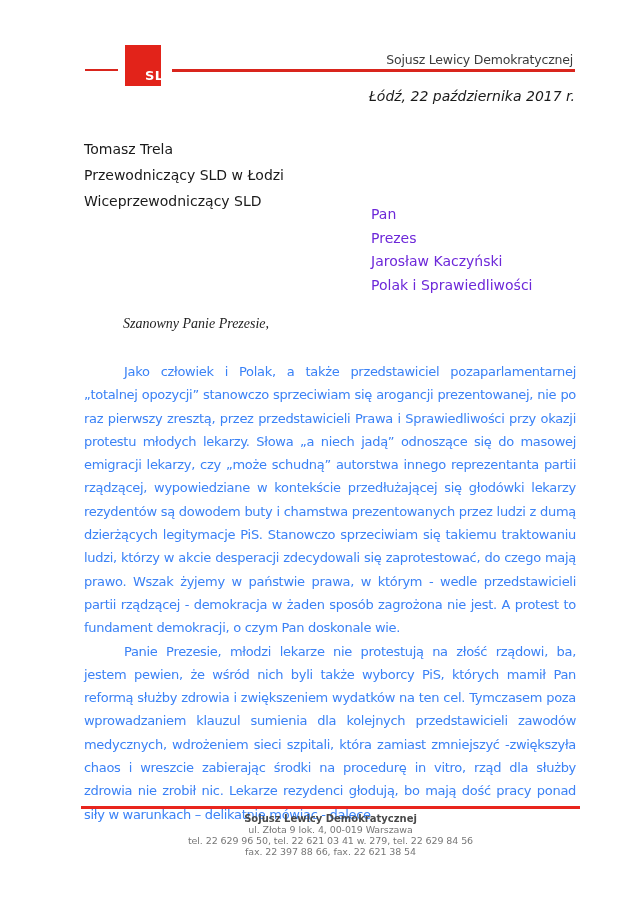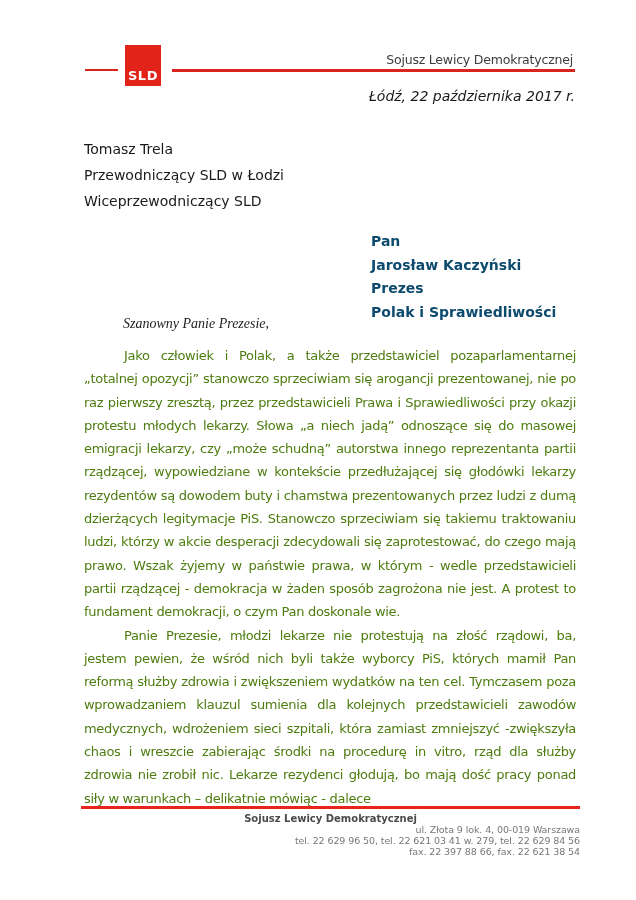--- a/index.html
+++ b/index.html
@@ -18,21 +18,21 @@
     background:#d9251d;
   }
   .lh-logo{
     position:absolute;left:125px;top:45px;width:36px;height:41px;
     background:#e2231a;
     display:flex;align-items:flex-end;justify-content:flex-start;
     padding:0;box-sizing:border-box;
   }
   .lh-logo span{
     color:#ffffff;font-weight:bold;font-size:13px;line-height:16px;
-    letter-spacing:0.5px;padding:0 0 2px 3px;
+    letter-spacing:0.5px;padding:0 0 2px 20px;
   }
   .lh-org{
     position:absolute;right:63px;top:52px;width:403px;
     text-align:right;font-size:12.5px;color:#3c3c3c;letter-spacing:-0.2px;
   }
   .lh-rule-right{
     position:absolute;left:172px;top:69px;width:403px;height:2.5px;
     background:#d9251d;
   }
   
@@ -41,43 +41,43 @@
     font-size:14px;color:#1a1a1a;font-style:italic;
   }
   
   .sender{
     position:absolute;left:84px;top:112px;
     font-size:14px;line-height:26px;color:#1a1a1a;margin-top:24px;
   }
   
   .recipient{
     position:absolute;left:371px;top:203px;
-    font-size:14px;line-height:23.5px;font-weight:bold;color:#0c4a6e;margin-top:27px;
+    font-size:14px;line-height:23.5px;font-weight:normal;color:#6d28d9;
   }
   
   .salutation{
     position:absolute;left:123px;top:316px;
     font-style:italic;font-size:14px;color:#222;font-family:Liberation Serif, serif;
   }
   
   .body-text{
-    position:absolute;left:84px;top:344px;width:492px;
+    position:absolute;left:84px;top:360px;width:492px;
     text-align:justify;
     font-size:13px;line-height:23.3px;letter-spacing:-0.3px;
-    color:#4d7c0f;
+    color:#3b82f6;
   }
   .body-text p{margin:0;text-indent:40px;}
   
   .page-footer{
     position:absolute;left:81px;top:806px;width:499px;
     text-align:center;
   }
   .f-rule{width:100%;height:3px;background:#e8251d;margin-bottom:4px;}
   .f-org{font-size:10px;font-weight:bold;color:#4a4a4a;line-height:11px;}
-  .f-line{font-size:9.5px;color:#777777;line-height:11px;letter-spacing:-0.1px;text-align:right;}
+  .f-line{font-size:9.5px;color:#777777;line-height:11px;letter-spacing:-0.1px;}
 </style>
 </head>
 <body>
 
 <div class="page">
 
   <div class="lh-rule-left"></div>
   <div class="lh-logo">
     <span>SLD</span>
   </div>
@@ -87,22 +87,22 @@
   <div class="date">Łódź, 22 października 2017 r.</div>
 
   <div class="sender">
     <div>Tomasz Trela</div>
     <div>Przewodniczący SLD w Łodzi</div>
     <div>Wiceprzewodniczący SLD</div>
   </div>
 
   <div class="recipient">
     <div>Pan</div>
+    <div>Prezes</div>
     <div>Jarosław Kaczyński</div>
-    <div>Prezes</div>
     <div>Polak i Sprawiedliwości</div>
   </div>
 
   <div class="salutation">Szanowny Panie Prezesie,</div>
 
   <div class="body-text">
     <p>Jako człowiek i Polak, a także przedstawiciel pozaparlamentarnej „totalnej opozycji” stanowczo sprzeciwiam się arogancji prezentowanej, nie po raz pierwszy zresztą, przez przedstawicieli Prawa i Sprawiedliwości przy okazji protestu młodych lekarzy. Słowa „a niech jadą” odnoszące się do masowej emigracji lekarzy, czy „może schudną” autorstwa innego reprezentanta partii rządzącej, wypowiedziane w kontekście przedłużającej się głodówki lekarzy rezydentów są dowodem buty i chamstwa prezentowanych przez ludzi z dumą dzierżących legitymacje PiS. Stanowczo sprzeciwiam się takiemu traktowaniu ludzi, którzy w akcie desperacji zdecydowali się zaprotestować, do czego mają prawo. Wszak żyjemy w państwie prawa, w którym - wedle przedstawicieli partii rządzącej - demokracja w żaden sposób zagrożona nie jest. A protest to fundament demokracji, o czym Pan doskonale wie.</p>
     <p>Panie Prezesie, młodzi lekarze nie protestują na złość rządowi, ba, jestem pewien, że wśród nich byli także wyborcy PiS, których mamił Pan reformą służby zdrowia i zwiększeniem wydatków na ten cel. Tymczasem poza wprowadzaniem klauzul sumienia dla kolejnych przedstawicieli zawodów medycznych, wdrożeniem sieci szpitali, która zamiast zmniejszyć -zwiększyła chaos i wreszcie zabierając środki na procedurę in vitro, rząd dla służby zdrowia nie zrobił nic. Lekarze rezydenci głodują, bo mają dość pracy ponad siły w warunkach – delikatnie mówiąc - dalece</p>
   </div>
 

